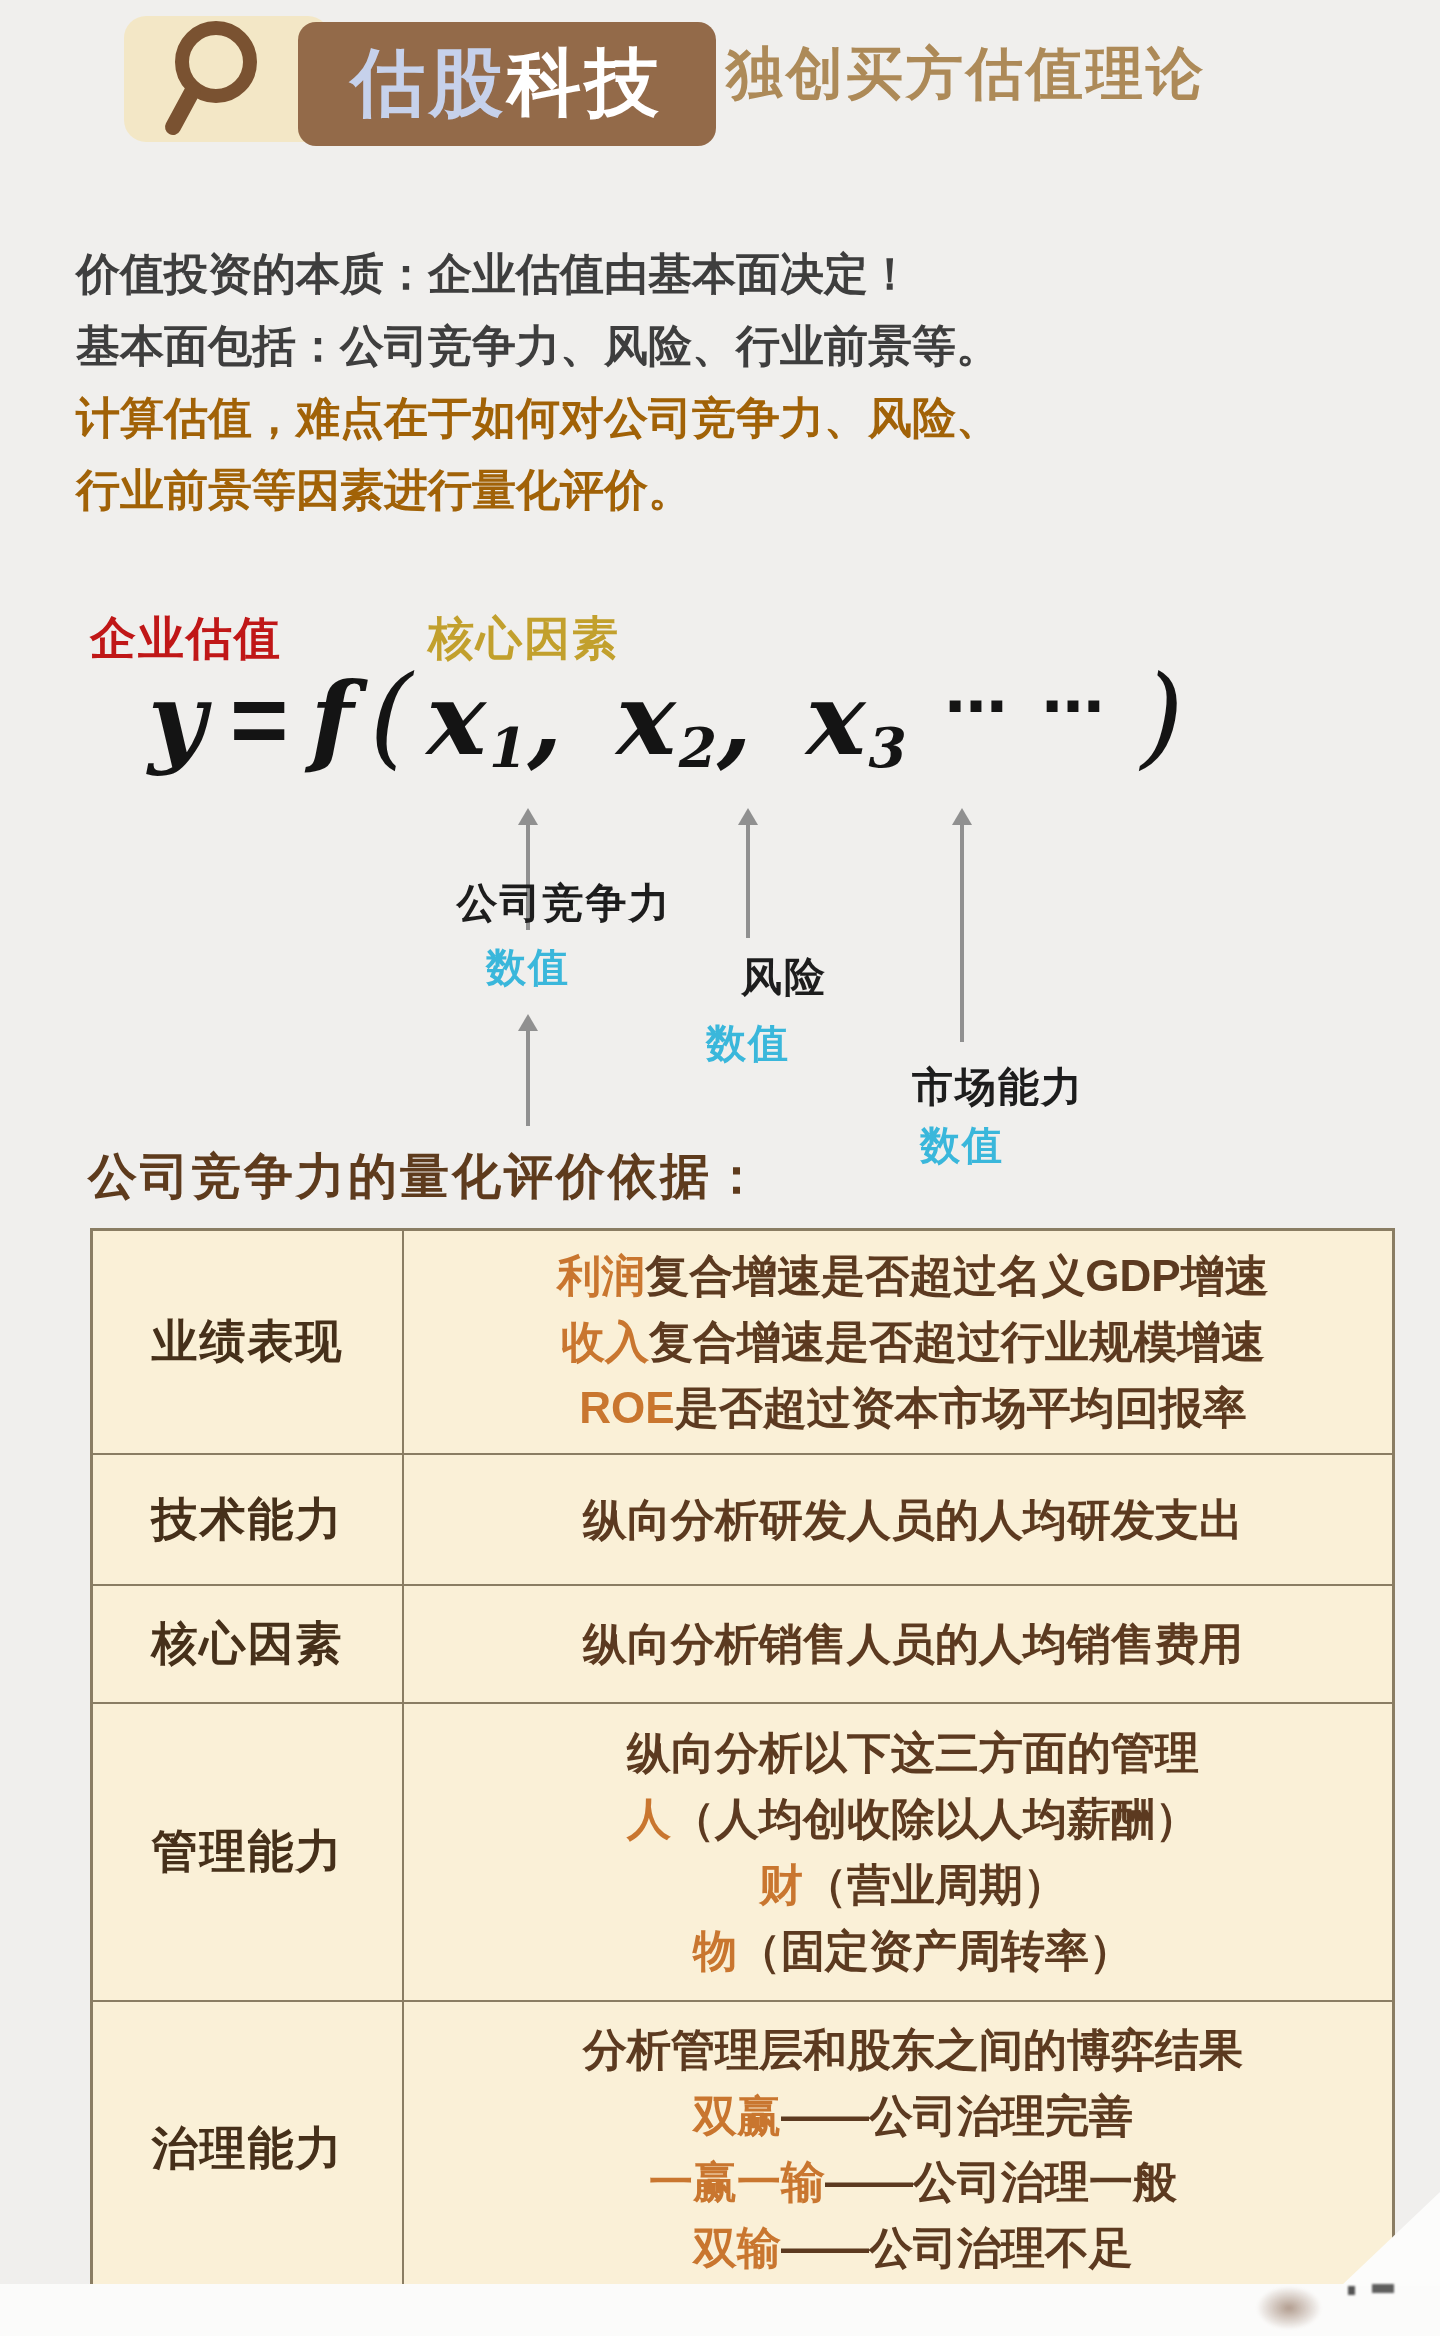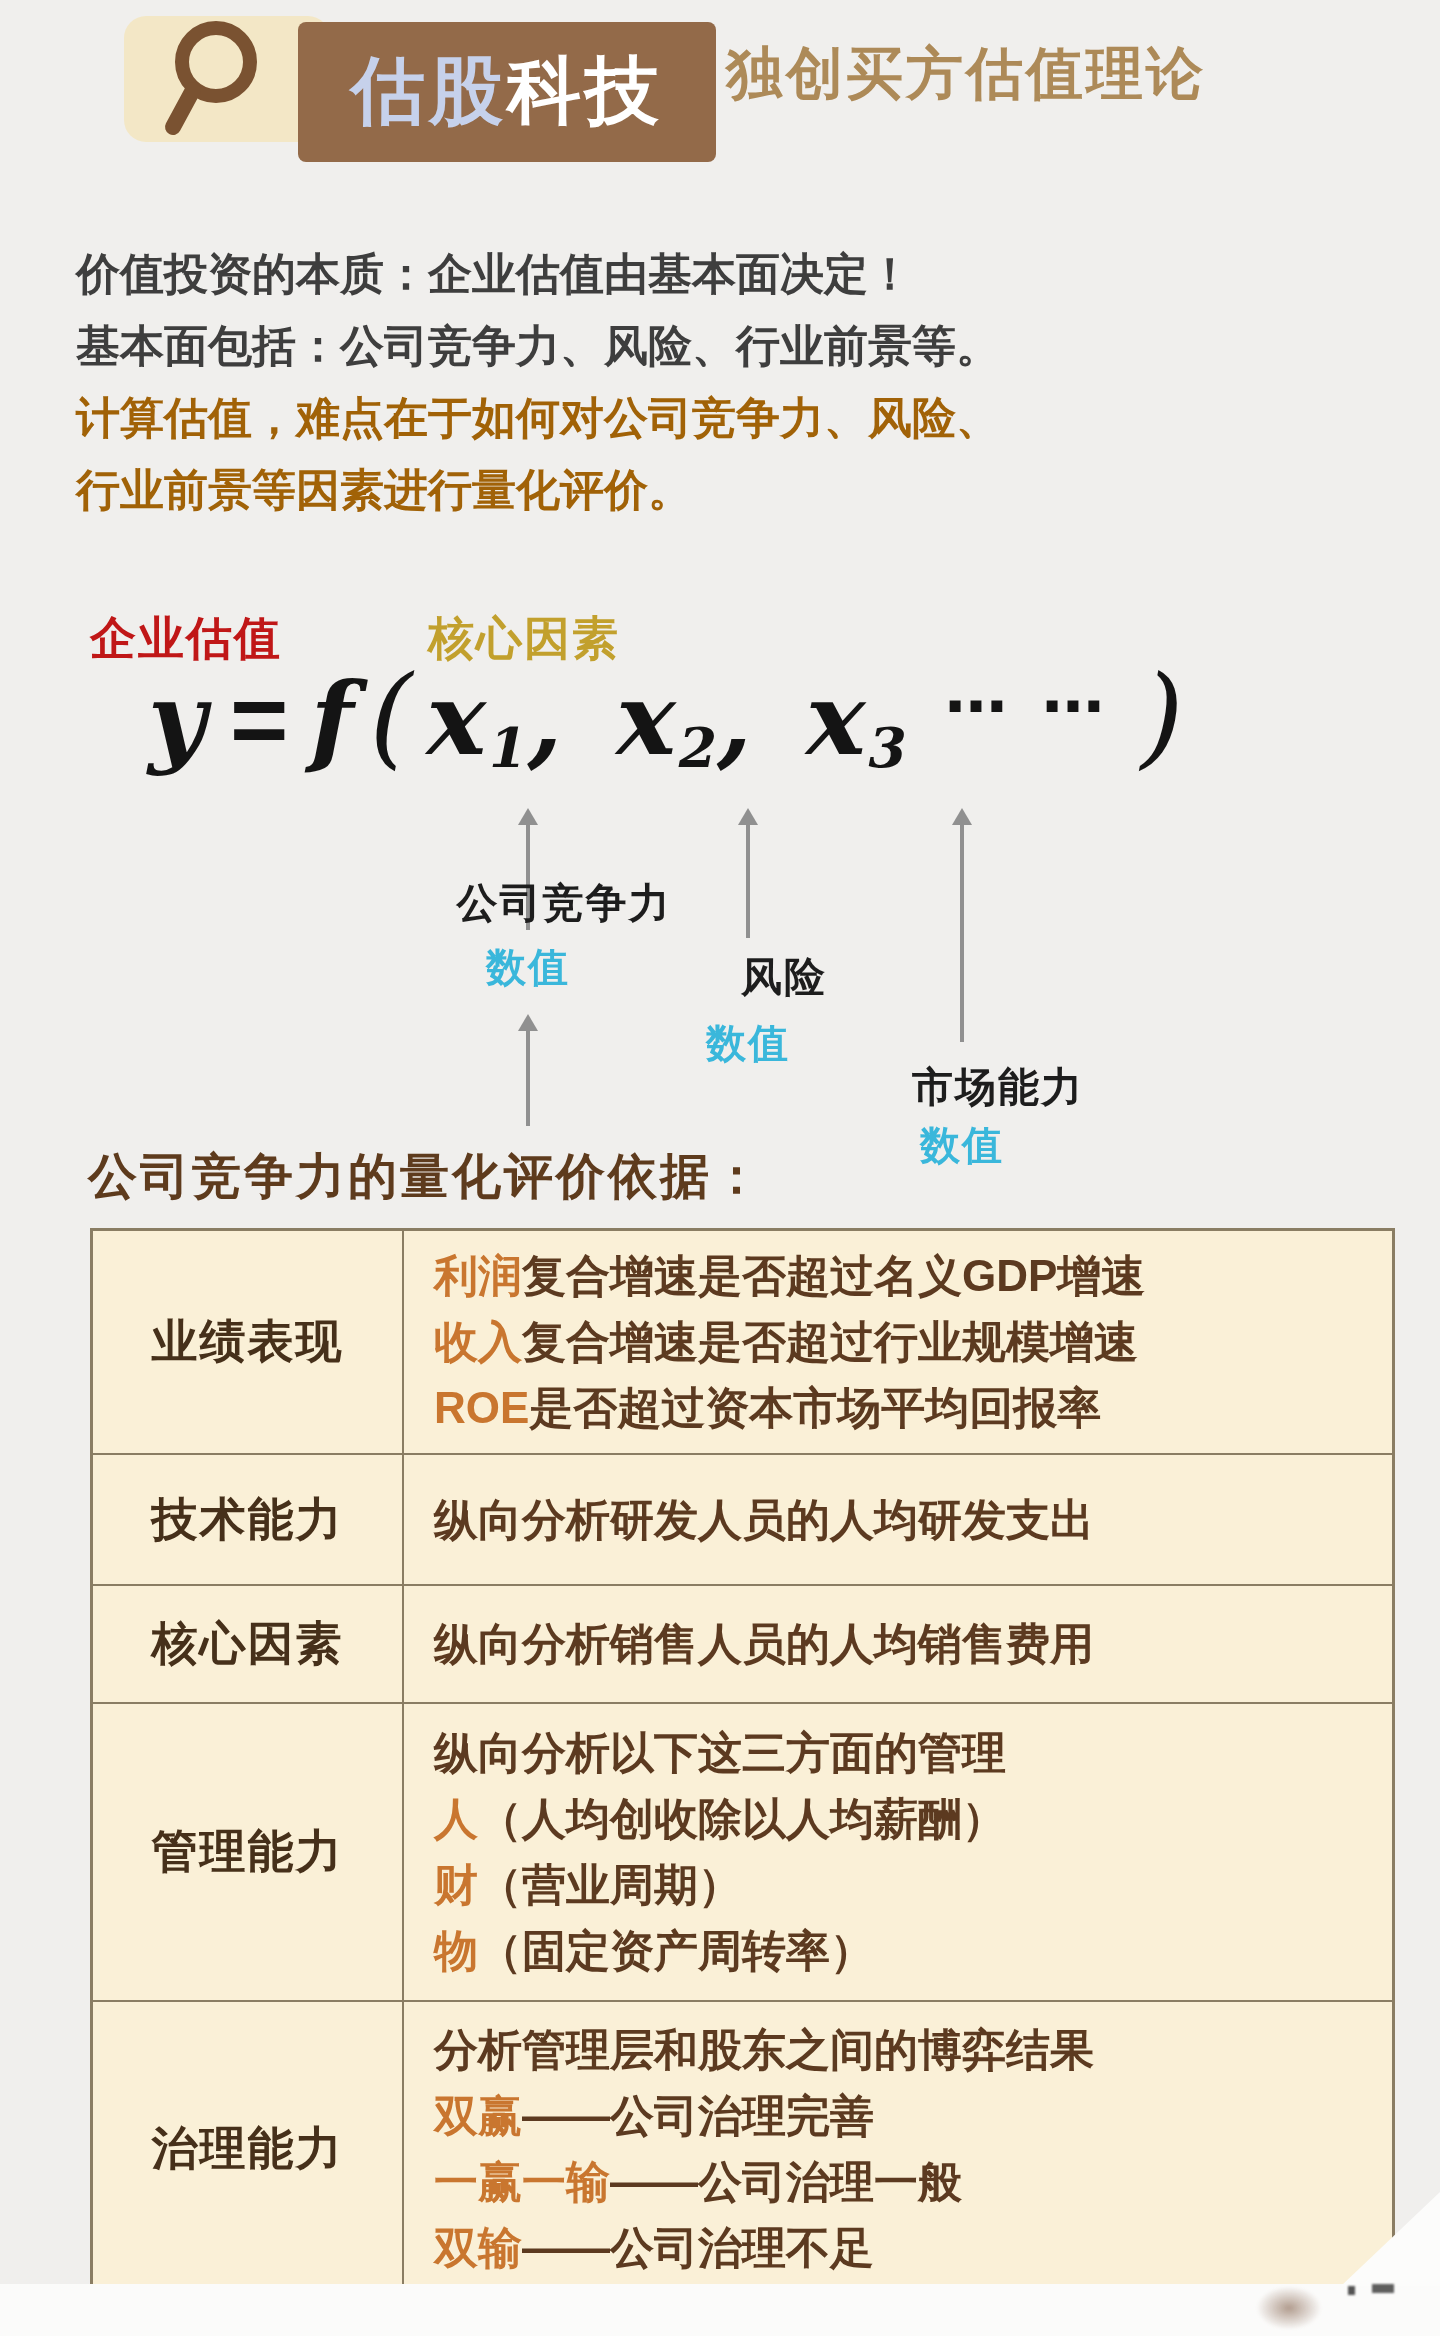--- a/index.html
+++ b/index.html
@@ -2,21 +2,21 @@
 <html><head>
 <meta charset="utf-8">
 <style>
   html,body{margin:0;padding:0;}
   body{width:1440px;height:2336px;position:relative;background:#f0efed;
        font-family:"Liberation Sans",sans-serif;overflow:hidden;}
   .abs{position:absolute;}
 
   
   .logo-beige{left:124px;top:16px;width:206px;height:126px;background:#f3e7c6;border-radius:22px;}
-  .logo-brown{left:298px;top:22px;width:418px;height:140px;background:#936a49;border-radius:8px;
+  .logo-brown{left:298px;top:22px;width:418px;height:124px;background:#936a49;border-radius:18px;
               display:flex;align-items:center;justify-content:center;}
   .brand{font-size:74px;font-weight:700;letter-spacing:4px;white-space:nowrap;}
   .brand .p1{color:#c6d1eb;}
   .brand .p2{color:#ffffff;}
   .mag-icon{left:150px;top:14px;width:128px;height:128px;}
   .tagline{left:726px;top:36px;font-size:57px;font-weight:700;color:#ad8a58;letter-spacing:3px;white-space:nowrap;}
 
   
   .intro{left:76px;top:238px;font-size:44px;line-height:72px;font-weight:700;color:#3e3e3e;white-space:nowrap;}
   .intro .blue{color:#a16207;}
@@ -58,21 +58,21 @@
   .sec-title{left:88px;top:1144px;font-size:49px;font-weight:800;color:#5e3b1d;letter-spacing:3px;white-space:nowrap;}
 
   
   .qtable{left:90px;top:1228px;width:1305px;background:#faf0d7;border:3px solid #8a7d63;box-sizing:border-box;}
   .t-row{display:flex;box-sizing:border-box;}
   .t-row + .t-row{border-top:2px solid #8a7d63;}
   .t-label{width:311px;flex:0 0 311px;border-right:2px solid #8a7d63;display:flex;
            align-items:center;justify-content:center;font-size:46px;font-weight:800;
            color:#46301a;letter-spacing:2px;box-sizing:border-box;}
   .t-content{flex:1;display:flex;flex-direction:column;justify-content:center;
-             padding-left:30px;font-size:44px;font-weight:700;color:#5c3a20;line-height:66px;box-sizing:border-box;}
+             padding-left:30px;font-size:44px;font-weight:700;color:#5c3a20;line-height:66px;box-sizing:border-box;align-items:center;}
   .t-content .hl{color:#c9762f;}
   .r1{height:222px;} .r2{height:131px;} .r3{height:118px;} .r4{height:298px;} .r5{height:296px;}
   .t-line{white-space:nowrap;}
 
   
   .bottom-band{left:0;top:2284px;width:1440px;height:52px;background:#fbfbfa;}
   .curl{left:1330px;top:2192px;width:110px;height:94px;background:#fcfcfb;
         clip-path:polygon(100% 0,10% 100%,100% 100%);}
   .stamp{left:1256px;top:2286px;width:66px;height:44px;border-radius:50%;
          background:radial-gradient(ellipse at center,#8a6a55 0%,rgba(138,106,85,0) 70%);

